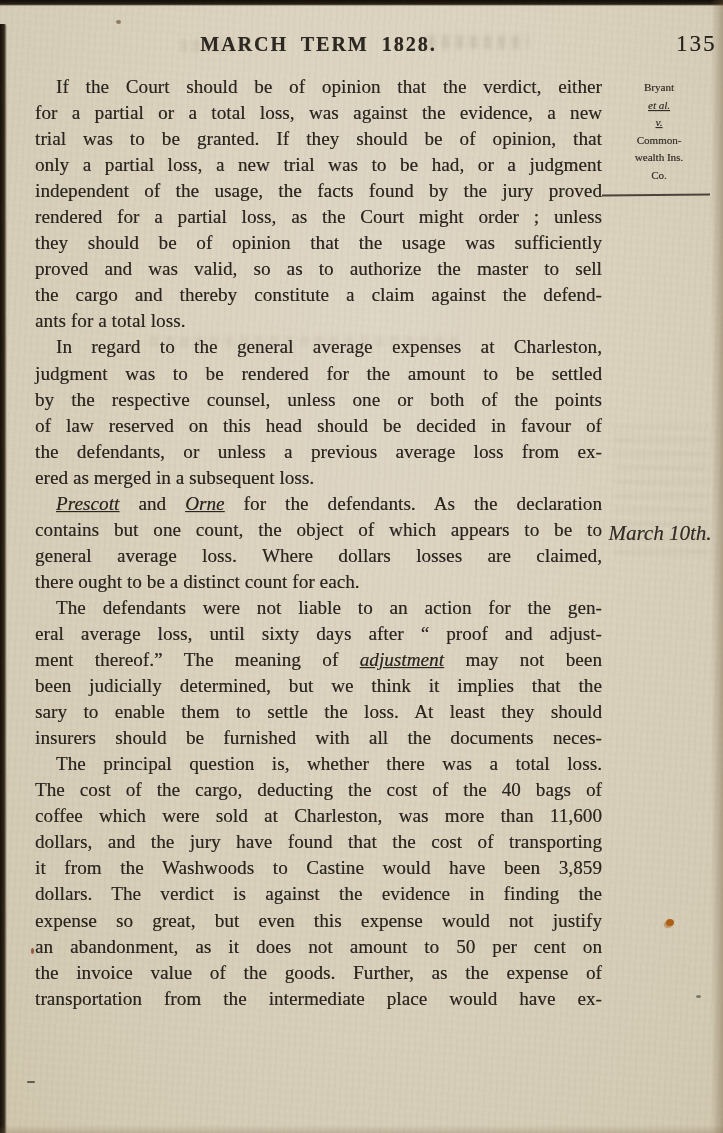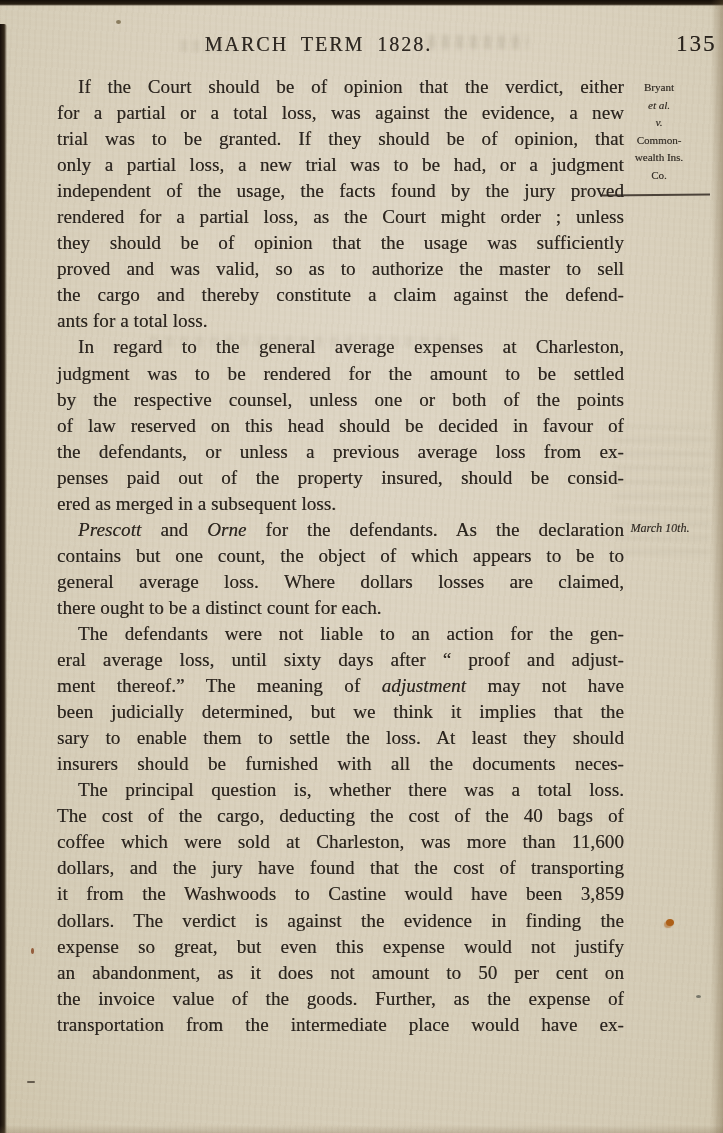--- a/index.html
+++ b/index.html
@@ -36,51 +36,51 @@
   .edge-bottom {
     position: absolute; left: 0; right: 0; bottom: 0; height: 8px;
     background: linear-gradient(to top, rgba(120,100,70,0.25), rgba(120,100,70,0));
   }
 
   .running-head {
     position: absolute; top: 33px; left: 35px; width: 567px;
     text-align: center; font-size: 20px; letter-spacing: 2px;
     color: #2e2822; word-spacing: 6px;
     text-shadow: 0.3px 0.3px 0.5px rgba(46,40,34,0.6);
+    font-weight: bold;
   }
   .page-number {
     position: absolute; top: 31px; left: 676px; width: 40px;
     font-size: 23px; color: #2a241e; letter-spacing: 2px;
     text-shadow: 0.3px 0.3px 0.5px rgba(42,36,30,0.6);
   }
 
   .text-block {
     position: absolute; top: 74px; left: 35px; width: 567px;
     font-size: 19px; line-height: 26.05px; color: #2b251f;
     letter-spacing: 0.1px;
     text-shadow: 0.3px 0.3px 0.45px rgba(43,37,31,0.55);
-    margin-left: 22px;
   }
   .line { height: 26.05px; text-align: justify; text-align-last: justify; }
   .line.last { text-align-last: left; }
   .line.first { text-indent: 21px; }
-  .i { font-style: italic; }
+  .i { font-style: italic; text-decoration: underline; }
 
   .margin-case {
     position: absolute; top: 79px; left: 601px; width: 116px;
     text-align: center; font-size: 11px; line-height: 17.6px;
     color: #332d26; text-shadow: 0.3px 0.3px 0.4px rgba(51,45,38,0.5);
   }
   .case-rule {
     height: 2px; width: 108px; margin: 9px auto 0 1px;
     background: #4c433a; transform: rotate(-0.6deg);
   }
   .margin-date {
     position: absolute; top: 521px; left: 600px; width: 120px;
-    text-align: center; font-style: italic; font-size: 12px;
+    text-align: center; font-style: italic; font-size: 21px;
     color: #332d26; text-shadow: 0.3px 0.3px 0.4px rgba(51,45,38,0.5);
   }
 
   .smudge { position: absolute; pointer-events: none; filter: blur(2px); }
   .smudge.s1 { left: 428px; top: 35px; width: 100px; height: 14px; opacity: 0.38;
     background: repeating-linear-gradient(90deg, rgba(95,85,62,0.35) 0 7px, rgba(95,85,62,0) 7px 14px); }
   .smudge.s2 { left: 181px; top: 40px; width: 52px; height: 12px; opacity: 0.30;
     background: repeating-linear-gradient(90deg, rgba(95,85,62,0.32) 0 6px, rgba(95,85,62,0) 6px 12px); }
   .smudge.s3 { left: 150px; top: 336px; width: 310px; height: 11px; opacity: 0.22;
     background: repeating-linear-gradient(90deg, rgba(95,85,62,0.30) 0 8px, rgba(95,85,62,0) 8px 15px); }
@@ -141,38 +141,37 @@
       <div class="line">the cargo and thereby constitute a claim against the defend-</div>
       <div class="line last">ants for a total loss.</div>
     </div>
 
     <div class="para">
       <div class="line first">In regard to the general average expenses at Charleston,</div>
       <div class="line">judgment was to be rendered for the amount to be settled</div>
       <div class="line">by the respective counsel, unless one or both of the points</div>
       <div class="line">of law reserved on this head should be decided in favour of</div>
       <div class="line">the defendants, or unless a previous average loss from ex-</div>
-      <div class="line">penses paid out of the property insured, should be consid-</div>
       <div class="line last">ered as merged in a subsequent loss.</div>
     </div>
 
     <div class="para">
       <div class="line first">
         <span class="i">Prescott</span><span> and </span><span class="i">Orne</span><span> for the defendants.  As the declaration</span>
       </div>
       <div class="line">contains but one count, the object of which appears to be to</div>
       <div class="line">general average loss.  Where dollars losses are claimed,</div>
       <div class="line last">there ought to be a distinct count for each.</div>
     </div>
 
     <div class="para">
       <div class="line first">The defendants were not liable to an action for the gen-</div>
       <div class="line">eral average loss, until sixty days after “ proof and adjust-</div>
       <div class="line">
-        <span>ment thereof.”  The meaning of </span><span class="i">adjustment</span><span> may not have</span>
+        <span>ment thereof.”  The meaning of </span><span class="i">adjustment</span><span> may not been</span>
       </div>
       <div class="line">been judicially determined, but we think it implies that the</div>
       <div class="line">sary to enable them to settle the loss.  At least they should</div>
       <div class="line">insurers should be furnished with all the documents neces-</div>
     </div>
 
     <div class="para">
       <div class="line first">The principal question is, whether there was a total loss.</div>
       <div class="line">The cost of the cargo, deducting the cost of the 40 bags of</div>
       <div class="line">coffee which were sold at Charleston, was more than 11,600</div>

